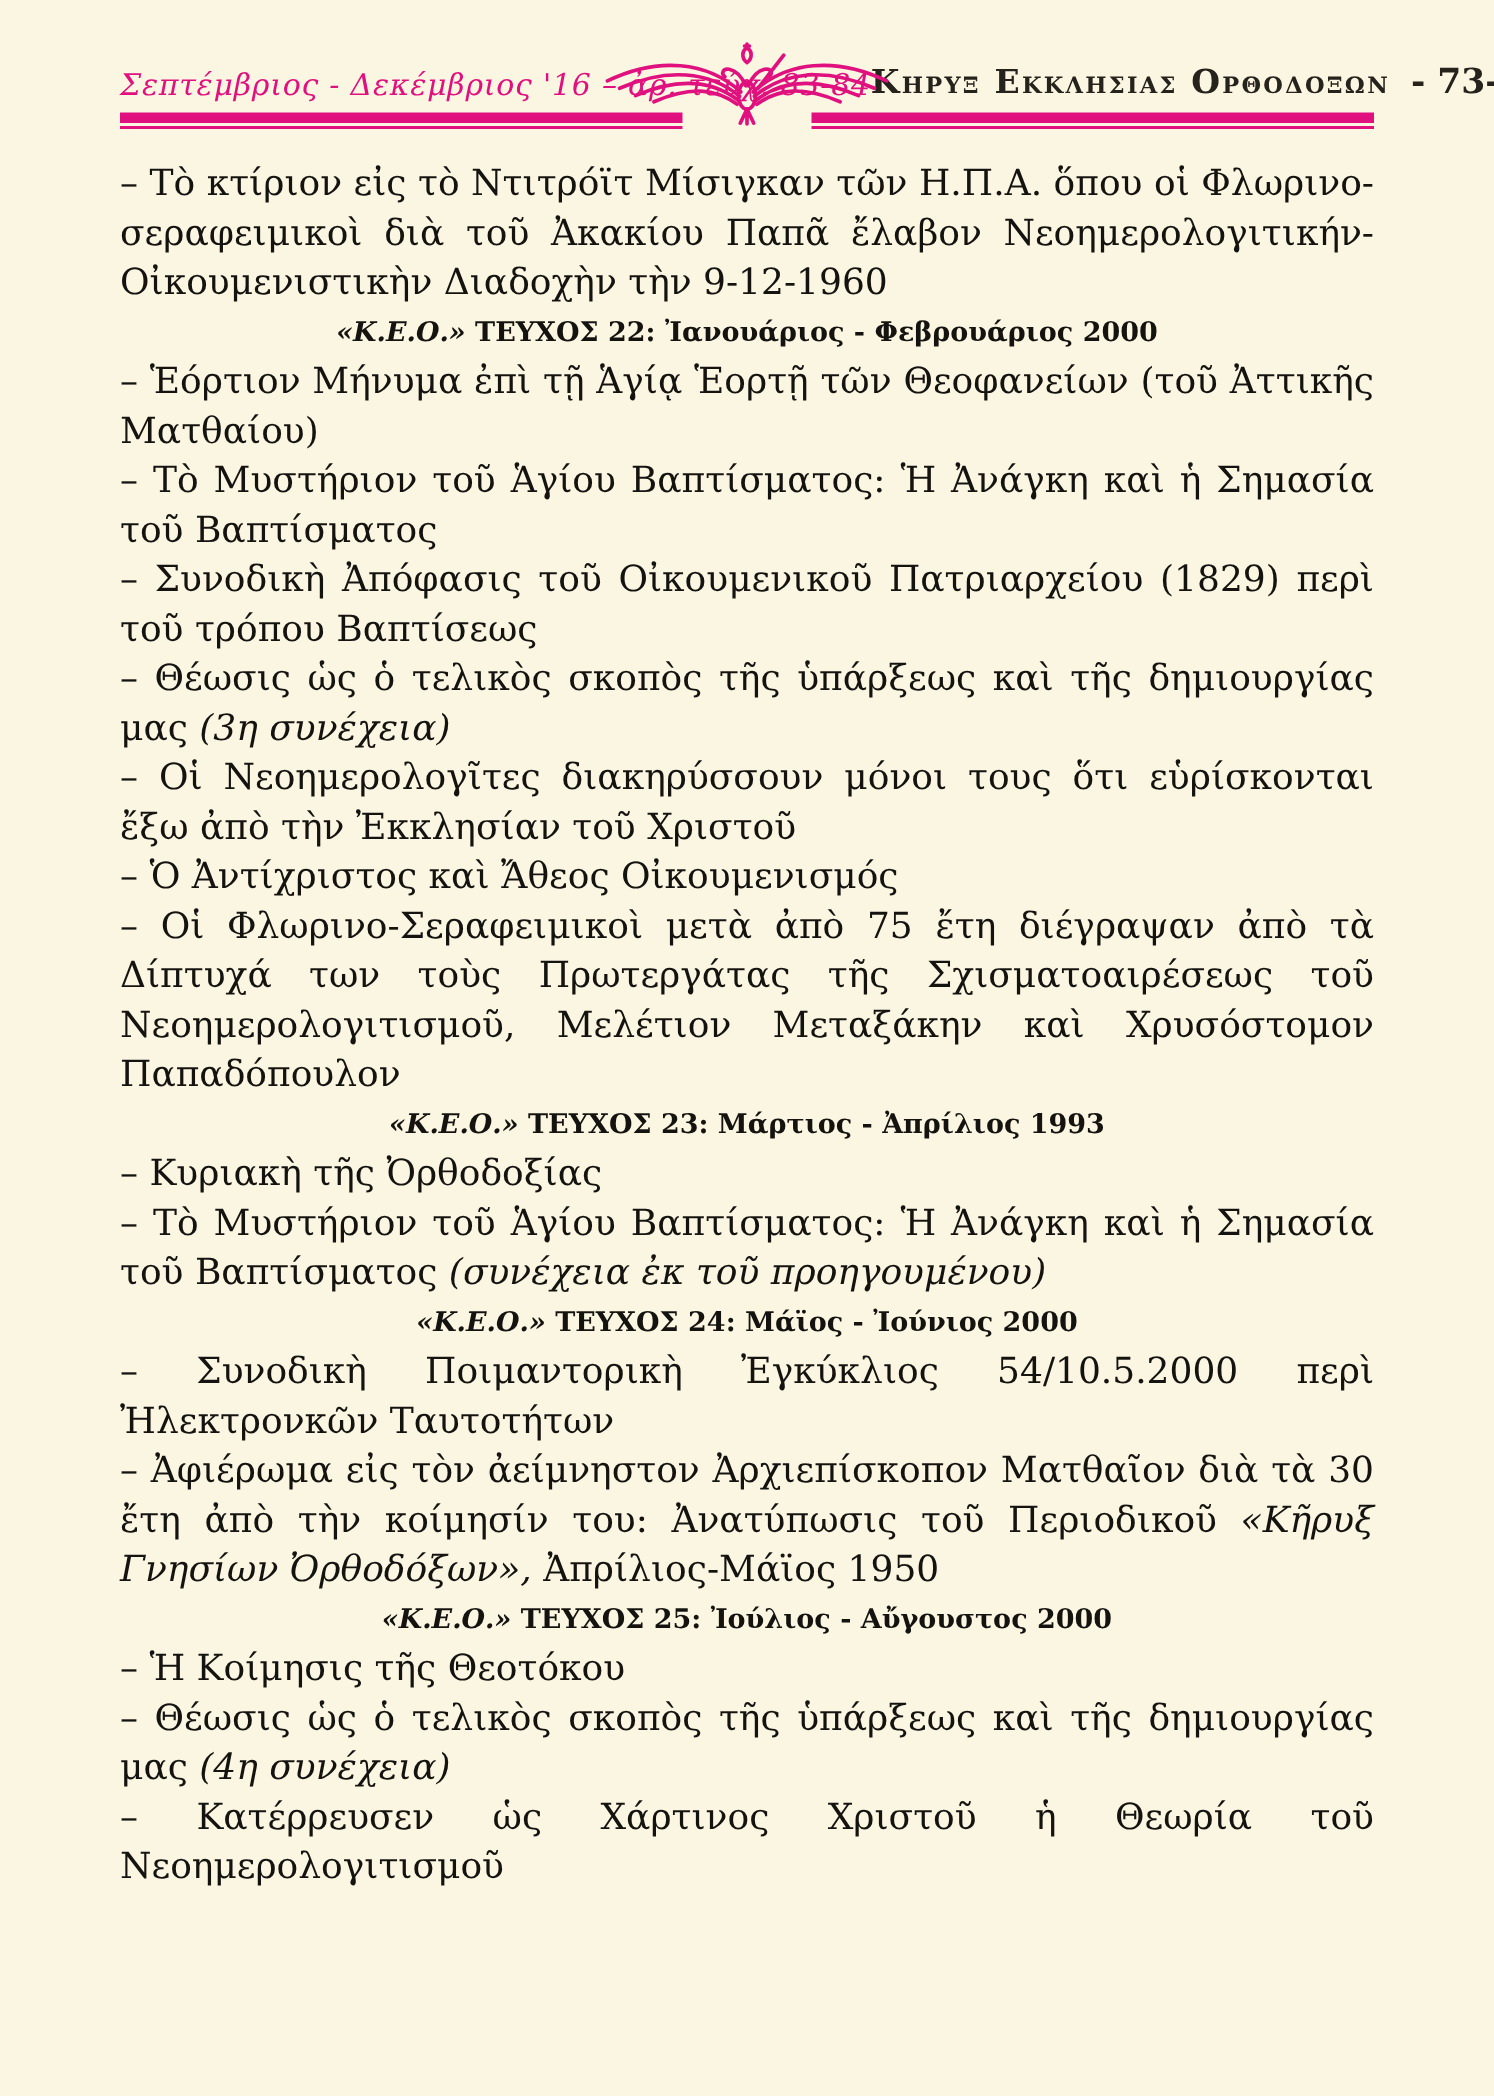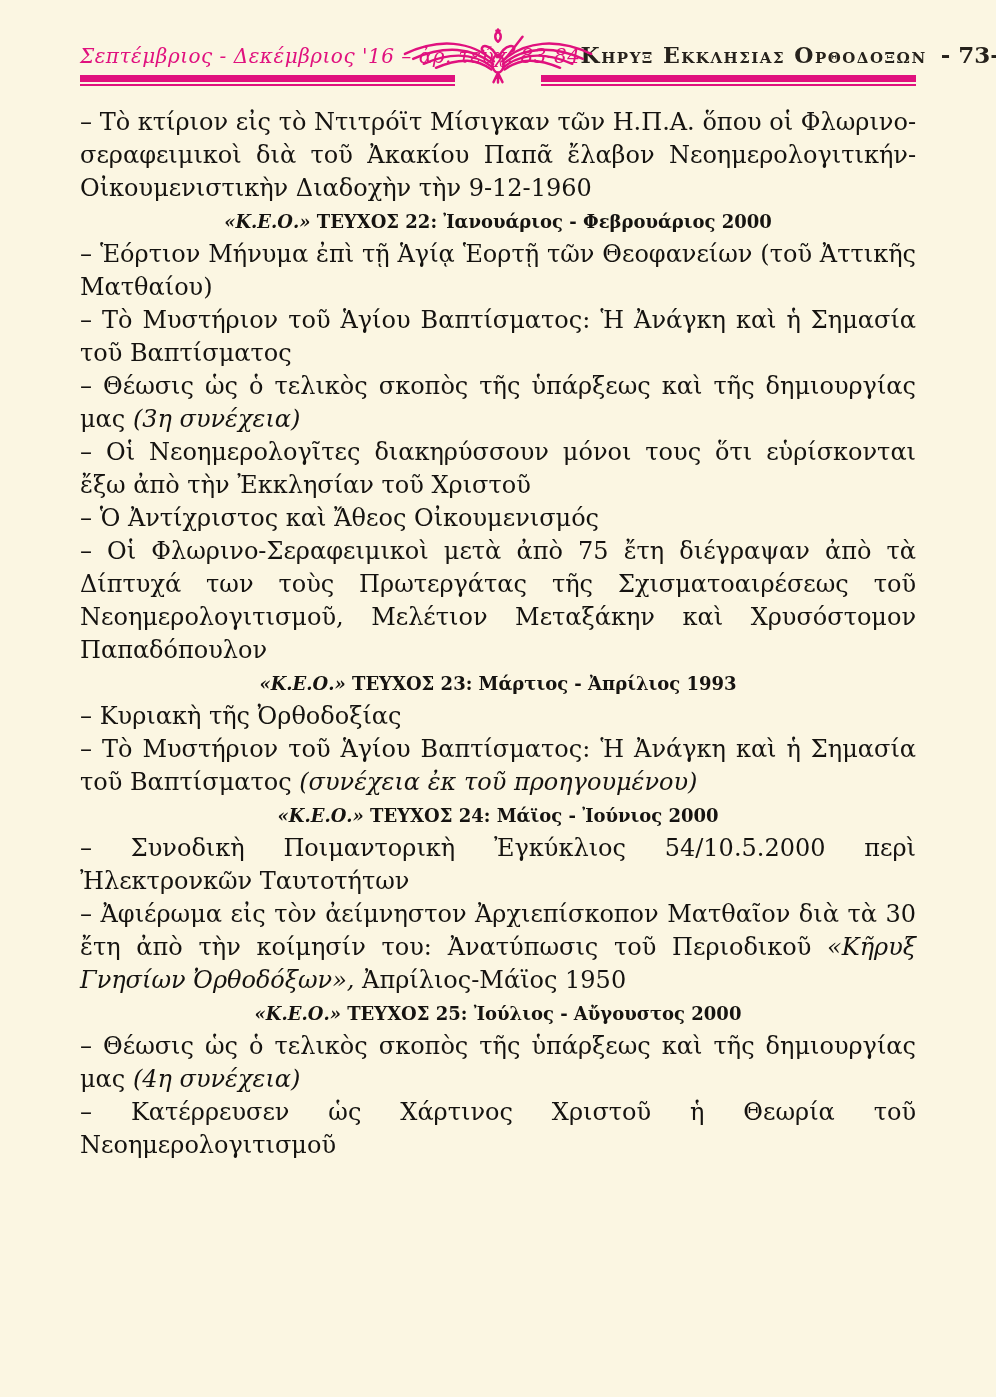--- a/index.html
+++ b/index.html
@@ -118,28 +118,30 @@
         <path d="M258,72 L300,18"></path>
       </g>
     </svg>
   </div>
 
   <div class="toc">
       <p class="toc-item"><span class="seg-normal">– Τὸ κτίριον εἰς τὸ Ντιτρόϊτ Μίσιγκαν τῶν Η.Π.Α. ὅπου οἱ Φλωρινο­σεραφειμικοὶ διὰ τοῦ Ἀκακίου Παπᾶ ἔλαβον Νεοημερολογιτικήν-Οἰκου­μενιστικὴν Διαδοχὴν τὴν 9-12-1960</span></p>
       <p class="section-heading"><span class="heading-prefix">«Κ.Ε.Ο.»</span><span> ΤΕΥΧΟΣ  22:  Ἰανουάριος - Φεβρουάριος 2000</span></p>
       <p class="toc-item"><span class="seg-normal">– Ἑόρτιον Μήνυμα ἐπὶ τῇ Ἁγίᾳ Ἑορτῇ τῶν Θεοφανείων (τοῦ Ἀττικῆς Ματθαίου)</span></p>
       <p class="toc-item"><span class="seg-normal">– Τὸ Μυστήριον τοῦ Ἁγίου Βαπτίσματος: Ἡ Ἀνάγκη καὶ ἡ Σημασία τοῦ Βαπτίσματος</span></p>
+      <p class="toc-item"><span class="seg-normal">– Συνοδικὴ Ἀπόφασις τοῦ Οἰκουμενικοῦ Πατριαρχείου (1829) περὶ τοῦ τρόπου Βαπτίσεως</span></p>
       <p class="toc-item"><span class="seg-normal">– Θέωσις ὡς ὁ τελικὸς σκοπὸς τῆς ὑπάρξεως καὶ τῆς δημιουργίας μας </span><span class="seg-italic">(3η συνέχεια)</span></p>
       <p class="toc-item"><span class="seg-normal">– Οἱ Νεοημερολογῖτες διακηρύσσουν μόνοι τους ὅτι εὑρίσκονται ἔξω ἀπὸ τὴν Ἐκκλησίαν τοῦ Χριστοῦ</span></p>
       <p class="toc-item"><span class="seg-normal">– Ὁ Ἀντίχριστος καὶ Ἄθεος Οἰκουμενισμός</span></p>
       <p class="toc-item"><span class="seg-normal">– Οἱ Φλωρινο-Σεραφειμικοὶ μετὰ ἀπὸ 75 ἔτη διέγραψαν ἀπὸ τὰ Δίπτυχά των τοὺς Πρωτεργάτας τῆς Σχισματοαιρέσεως τοῦ Νεοημερολογιτισμοῦ, Μελέτιον Μεταξάκην καὶ Χρυσόστομον Παπαδόπουλον</span></p>
       <p class="section-heading"><span class="heading-prefix">«Κ.Ε.Ο.»</span><span> ΤΕΥΧΟΣ  23:  Μάρτιος - Ἀπρίλιος 1993</span></p>
       <p class="toc-item"><span class="seg-normal">– Κυριακὴ τῆς Ὀρθοδοξίας</span></p>
       <p class="toc-item"><span class="seg-normal">– Τὸ Μυστήριον τοῦ Ἁγίου Βαπτίσματος: Ἡ Ἀνάγκη καὶ ἡ Σημασία τοῦ Βαπτίσματος </span><span class="seg-italic">(συνέχεια ἐκ τοῦ προηγουμένου)</span></p>
       <p class="section-heading"><span class="heading-prefix">«Κ.Ε.Ο.»</span><span> ΤΕΥΧΟΣ  24:  Μάϊος - Ἰούνιος 2000</span></p>
       <p class="toc-item"><span class="seg-normal">– Συνοδικὴ Ποιμαντορικὴ Ἐγκύκλιος 54/10.5.2000 περὶ Ἠλεκτρονκῶν Ταυτοτήτων</span></p>
       <p class="toc-item"><span class="seg-normal">– Ἀφιέρωμα εἰς τὸν ἀείμνηστον Ἀρχιεπίσκοπον Ματθαῖον διὰ τὰ 30 ἔτη ἀπὸ τὴν κοίμησίν του: Ἀνατύπωσις τοῦ Περιοδικοῦ </span><span class="seg-italic">«Κῆρυξ Γνησίων Ὀρθοδόξων»,</span><span class="seg-normal"> Ἀπρίλιος-Μάϊος 1950</span></p>
       <p class="section-heading"><span class="heading-prefix">«Κ.Ε.Ο.»</span><span> ΤΕΥΧΟΣ  25:  Ἰούλιος - Αὔγουστος 2000</span></p>
+      <p class="toc-item"><span class="seg-normal">– Ἡ Κοίμησις τῆς Θεοτόκου</span></p>
       <p class="toc-item"><span class="seg-normal">– Θέωσις ὡς ὁ τελικὸς σκοπὸς τῆς ὑπάρξεως καὶ τῆς δημιουργίας μας </span><span class="seg-italic">(4η συνέχεια)</span></p>
       <p class="toc-item"><span class="seg-normal">– Κατέρρευσεν ὡς Χάρτινος Χριστοῦ ἡ Θεωρία τοῦ Νεοημερολογιτισμοῦ</span></p>
     </div>
 
 </div>
 
 </body></html>

